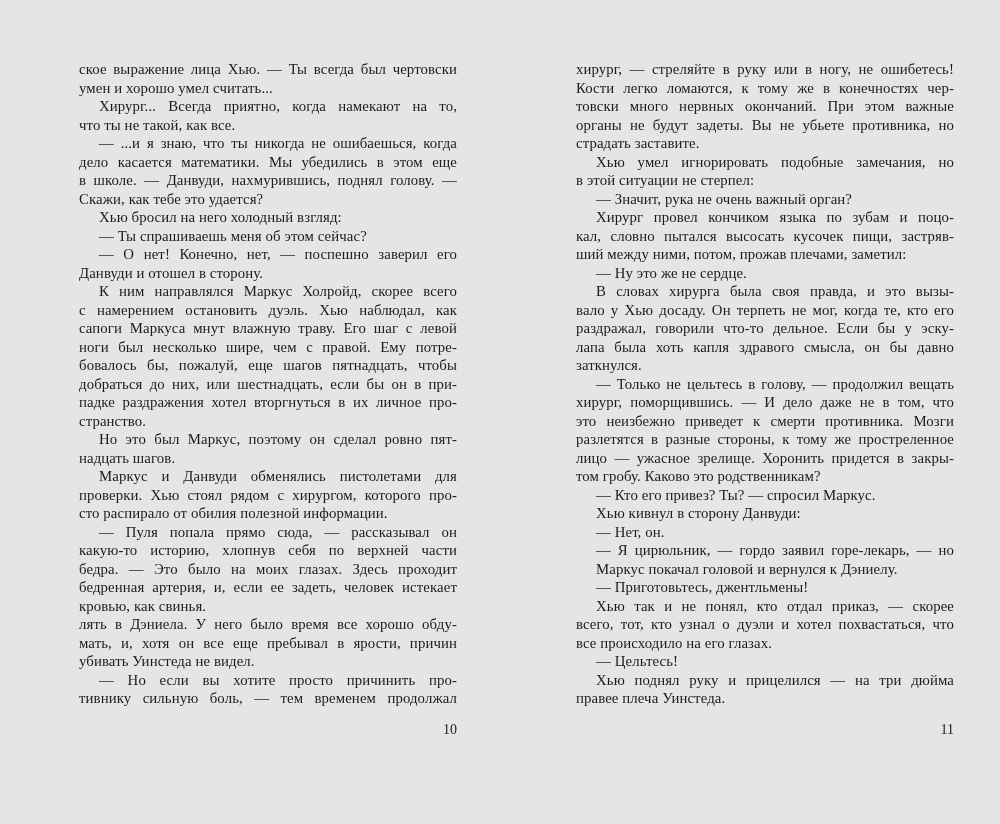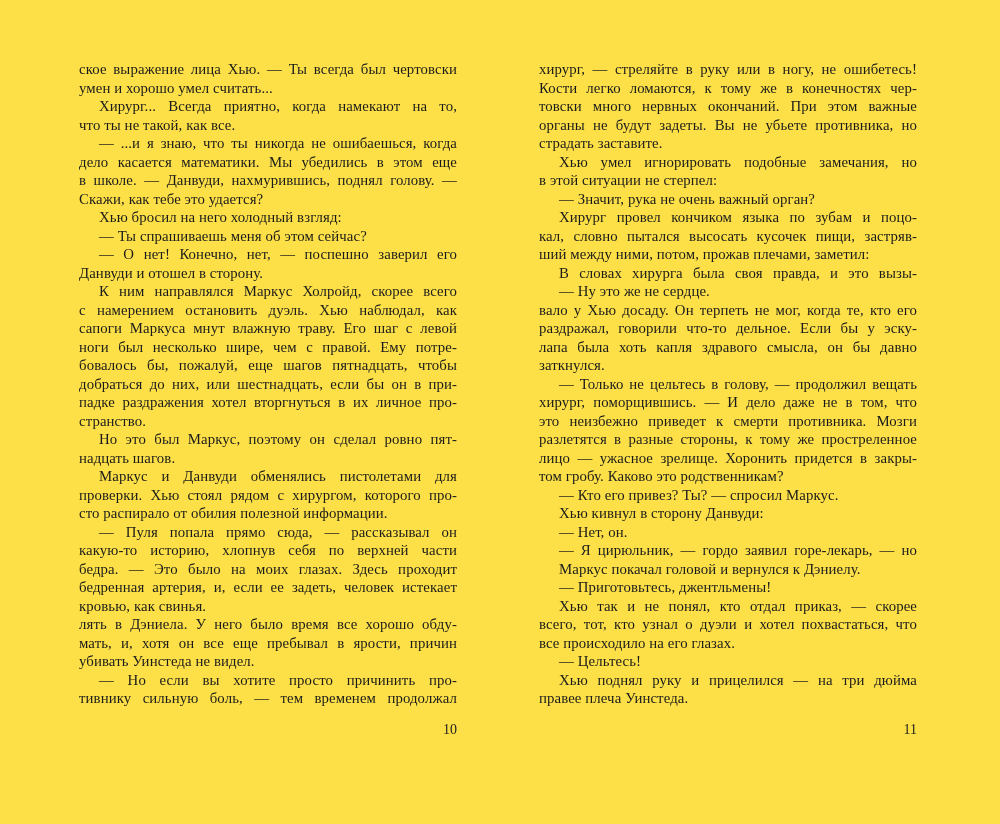--- a/index.html
+++ b/index.html
@@ -12,29 +12,29 @@
     height: 824px;
     position: relative;
     font-family: "Liberation Serif", "DejaVu Serif", serif;
     color: #1b1b1b;
     overflow: hidden;
   }
   .spread {
     position: absolute;
     left: 0; top: 0;
     width: 1000px; height: 824px;
-    background: #fde047;
+    background: #e5e5e5;
   }
   .page {
     position: absolute;
     top: 60px;
     width: 378px;
   }
   .page-left  { left: 79px; }
-  .page-right { left: 539px; }
+  .page-right { left: 576px; }
   .page-text .line {
     font-size: 14.8px;
     line-height: 18.5px;
     height: 18.5px;
     overflow: hidden;
     text-align: justify;
     white-space: normal;
     letter-spacing: 0.1px;
   }
   .page-text .line.just {
@@ -103,22 +103,22 @@
         <div class="line just">Кости легко ломаются, к тому же в конечностях чер-</div>
         <div class="line just">товски много нервных окончаний. При этом важные</div>
         <div class="line just">органы не будут задеты. Вы не убьете противника, но</div>
         <div class="line">страдать заставите.</div>
         <div class="line indent just">Хью умел игнорировать подобные замечания, но</div>
         <div class="line">в этой ситуации не стерпел:</div>
         <div class="line indent">— Значит, рука не очень важный орган?</div>
         <div class="line indent just">Хирург провел кончиком языка по зубам и поцо-</div>
         <div class="line just">кал, словно пытался высосать кусочек пищи, застряв-</div>
         <div class="line">ший между ними, потом, прожав плечами, заметил:</div>
+        <div class="line indent">— Ну это же не сердце.</div>
         <div class="line indent just">В словах хирурга была своя правда, и это вызы-</div>
-        <div class="line indent">— Ну это же не сердце.</div>
         <div class="line just">вало у Хью досаду. Он терпеть не мог, когда те, кто его</div>
         <div class="line just">раздражал, говорили что-то дельное. Если бы у эску-</div>
         <div class="line just">лапа была хоть капля здравого смысла, он бы давно</div>
         <div class="line">заткнулся.</div>
         <div class="line indent just">— Только не цельтесь в голову, — продолжил вещать</div>
         <div class="line just">хирург, поморщившись. — И дело даже не в том, что</div>
         <div class="line just">это неизбежно приведет к смерти противника. Мозги</div>
         <div class="line just">разлетятся в разные стороны, к тому же простреленное</div>
         <div class="line just">лицо — ужасное зрелище. Хоронить придется в закры-</div>
         <div class="line">том гробу. Каково это родственникам?</div>

